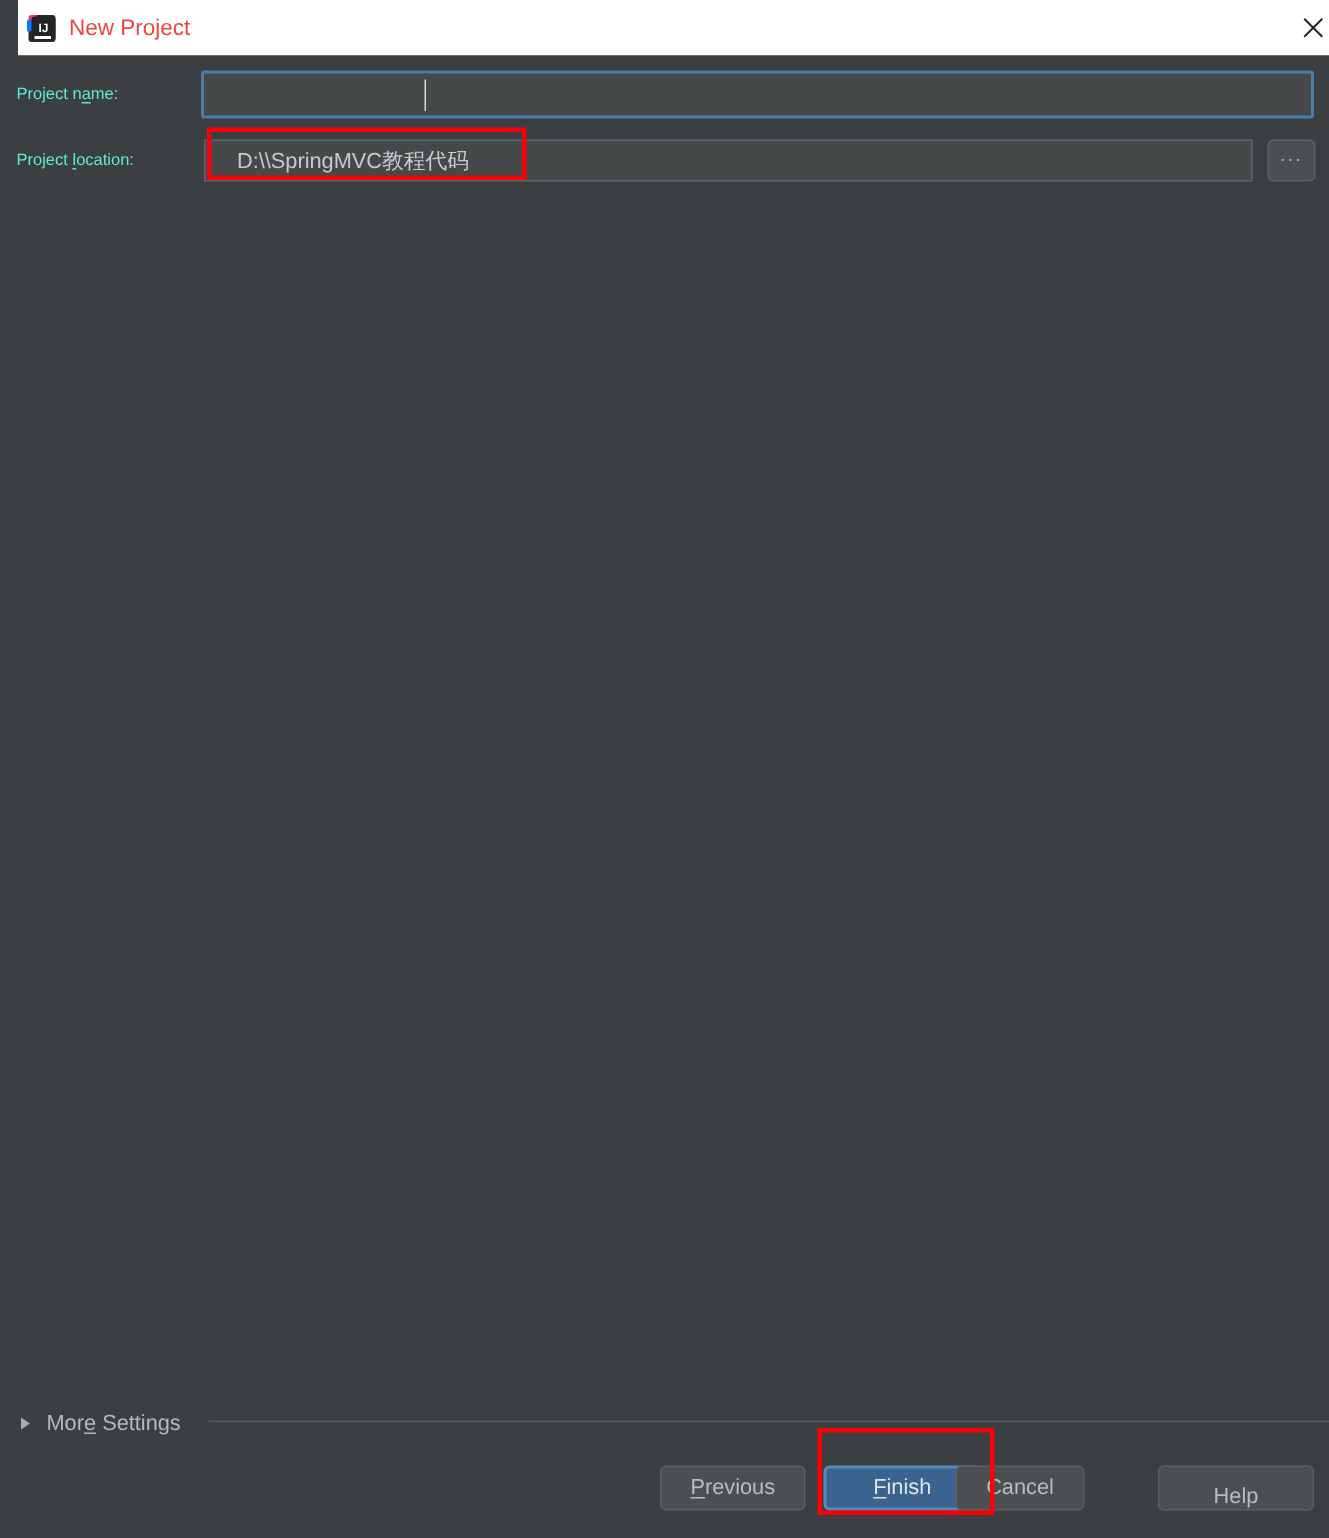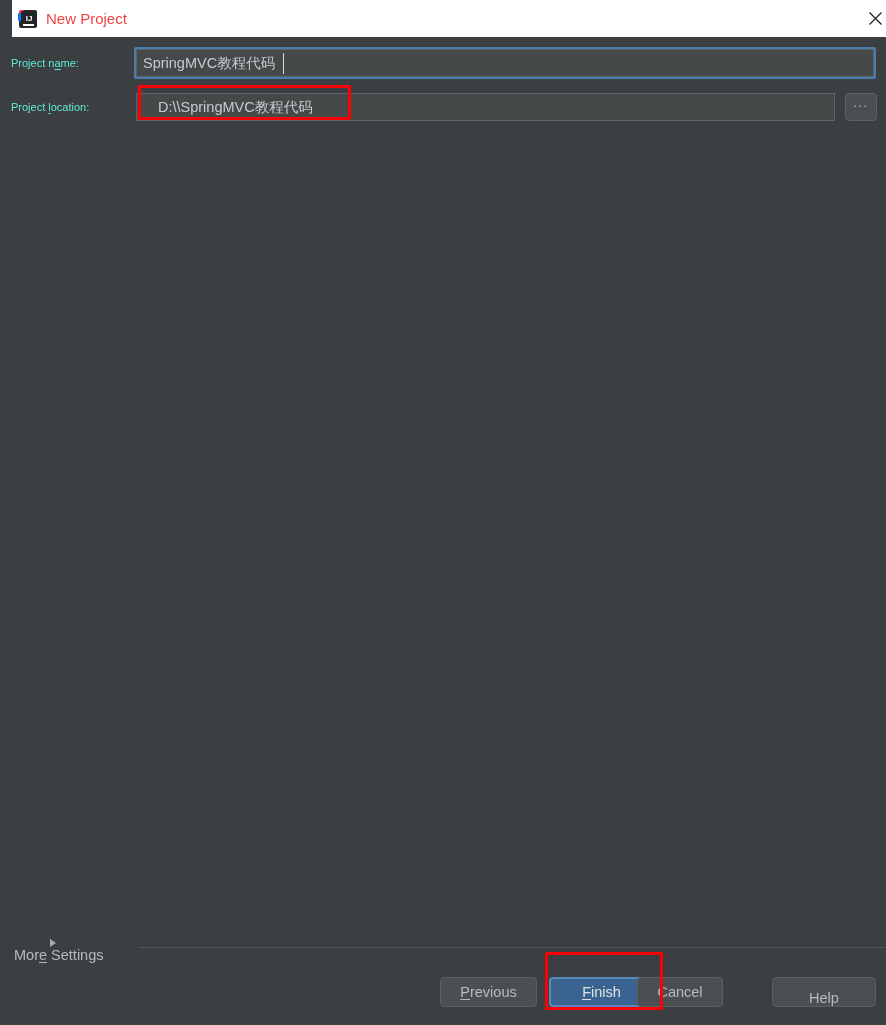--- a/index.html
+++ b/index.html
@@ -193,21 +193,20 @@
 
   
   .more-settings {
     position: absolute;
     left: 14px;
     top: 902px;
     height: 20px;
     display: flex;
     align-items: center;
     cursor: pointer;
-    flex-direction: column;
   }
   .ms-triangle {
     width: 0; height: 0;
     border-left: 6px solid #a9acae;
     border-top: 4.5px solid transparent;
     border-bottom: 4.5px solid transparent;
     margin-right: 11px;
   }
   .ms-label {
     font-size: 14.5px;
@@ -288,21 +287,20 @@
         <line x1="13.5" y1="1.5" x2="1.5" y2="13.5" stroke="#222" stroke-width="1.3"></line>
       </svg>
     </div>
   </div>
 
   <div class="content">
 
     <div class="field-label name-label"><span>Project n</span><span class="mn">a</span><span>me:</span></div>
 
     <div class="name-input-wrap">
-      <input class="name-input" type="text" value="SpringMVC教程代码" style="">
       <div class="name-caret"></div>
     </div>
 
     <div class="field-label loc-label"><span>Project </span><span class="mn">l</span><span>ocation:</span></div>
 
     <input class="loc-input" type="text" value="D:\\SpringMVC教程代码" style="">
 
     <div class="browse-btn">
       <span>...</span>
     </div>

